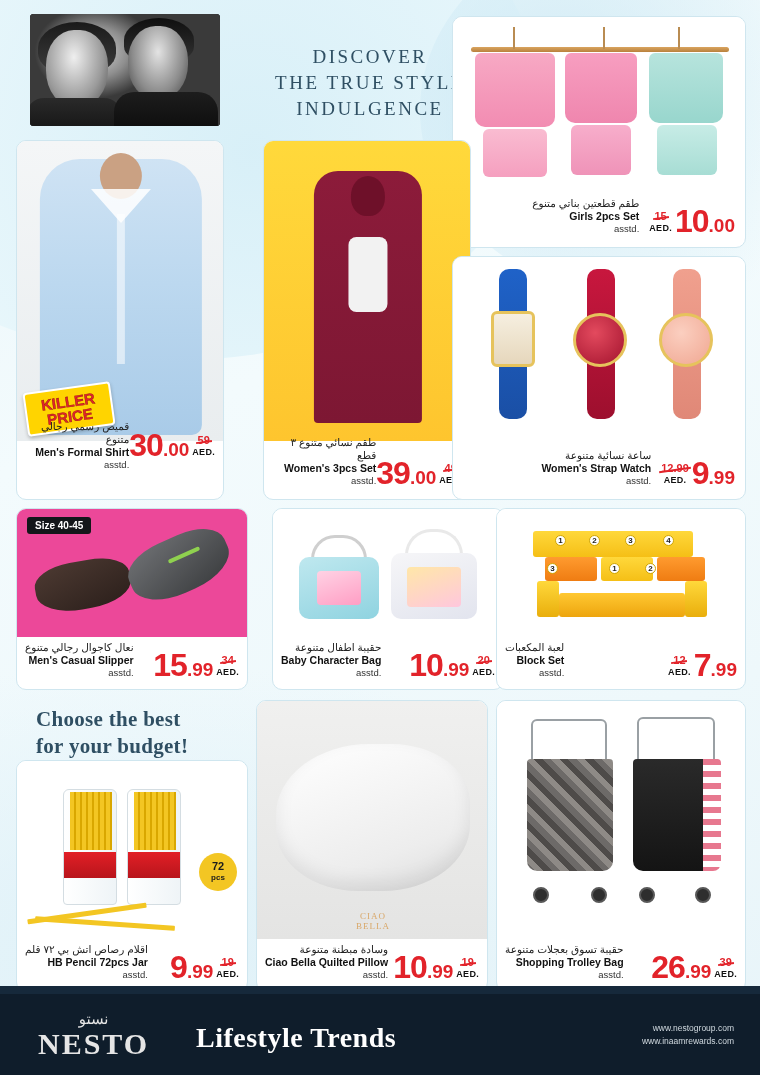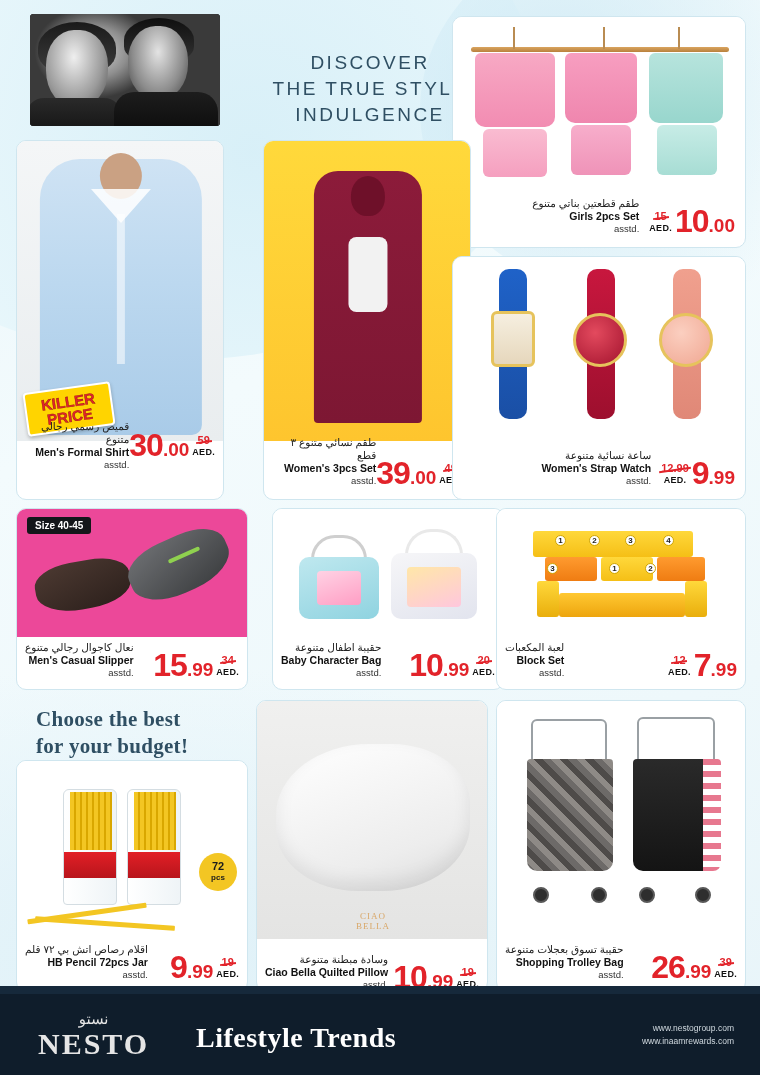--- a/index.html
+++ b/index.html
@@ -77,25 +77,25 @@
     border-radius: 18px 18px 0 0;
     background: linear-gradient(180deg,#2a2a2a,#111);
   }
   .models .body-r {
     position: absolute; left: 84px; top: 78px; width: 104px; height: 46px;
     border-radius: 20px 20px 0 0;
     background: linear-gradient(180deg,#1d1d1d,#0a0a0a);
   }
 
   .discover {
-    position: absolute; left: 240px; top: 50px;
+    position: absolute; left: 240px; top: 44px;
     width: 260px;
     text-align: center;
     color: #2f4f63;
-    font-family: Liberation Sans, sans-serif;
+    font-family: Liberation Serif, serif;
     font-size: 19px;
     letter-spacing: 2.5px;
     line-height: 26px;
   }
 
   
   .card {
     position: absolute;
     background: #ffffff;
     border: 1px solid #cfe6ef;
@@ -606,21 +606,21 @@
   </div>
 
   <div class="card" style="left:256px; top:700px; width:232px; height:292px;">
     <div class="photo pillow-photo" style="left:0; top:0; width:232px; height:238px;">
       <div class="pillow"></div>
       <div class="ciao">
         <div>CIAO</div>
         <div>BELLA</div>
       </div>
     </div>
-    <div class="pricerow" style="bottom:0; padding:0 8px;">
+    <div class="pricerow" style="bottom:10px; padding:0 8px;">
       <div class="names">
         <div class="name-ar">وسادة مبطنة متنوعة</div>
         <div class="name-en">Ciao Bella Quilted Pillow</div>
         <div class="name-sub">asstd.</div>
       </div>
       <div class="pricebox">
         <div class="pricenum">
           <span class="big">10</span>
           <span class="cents">.99</span>
         </div>

